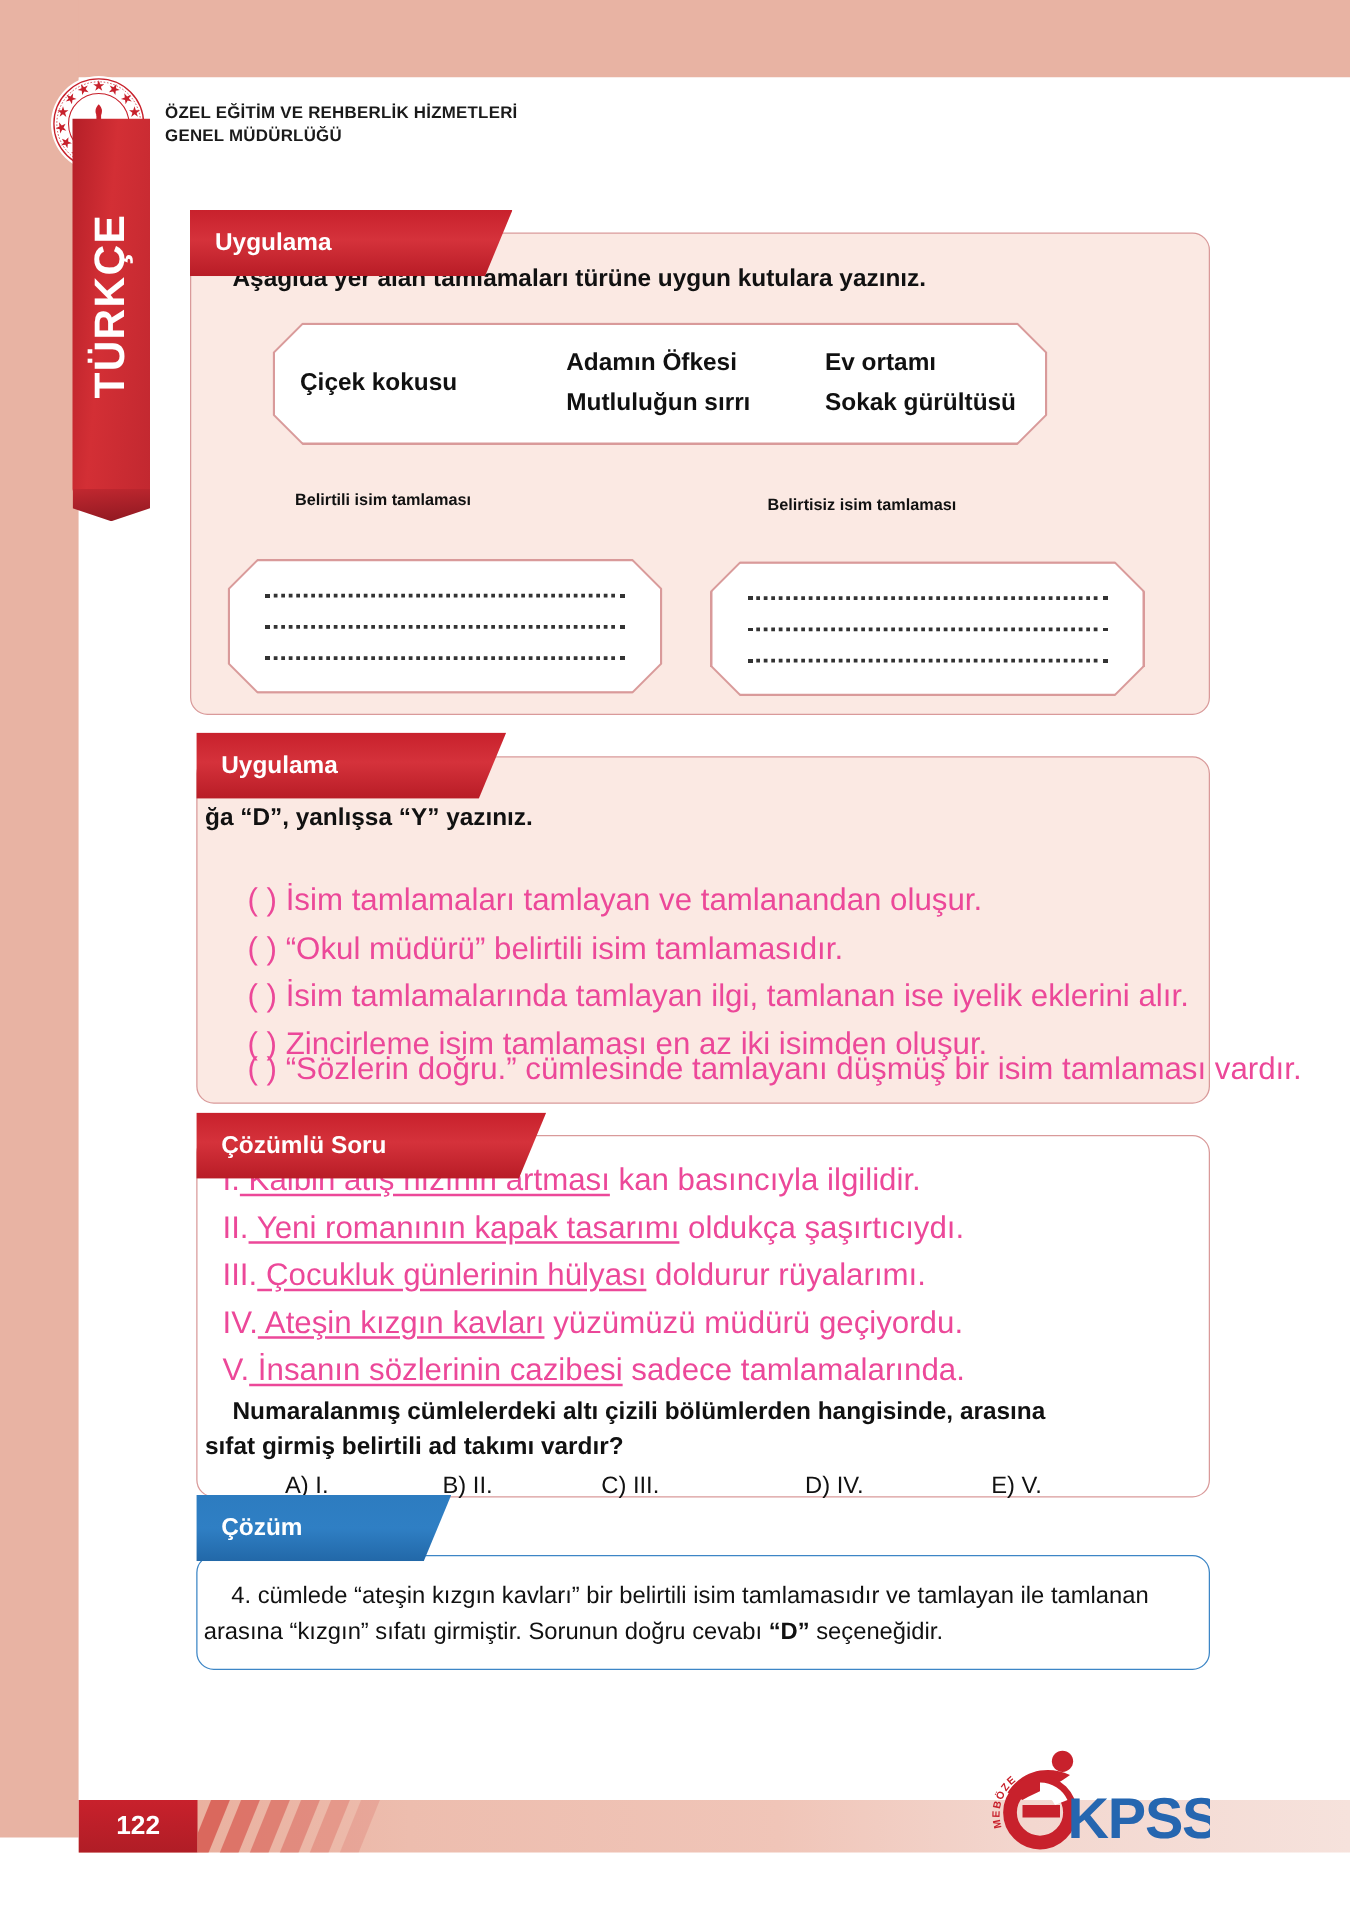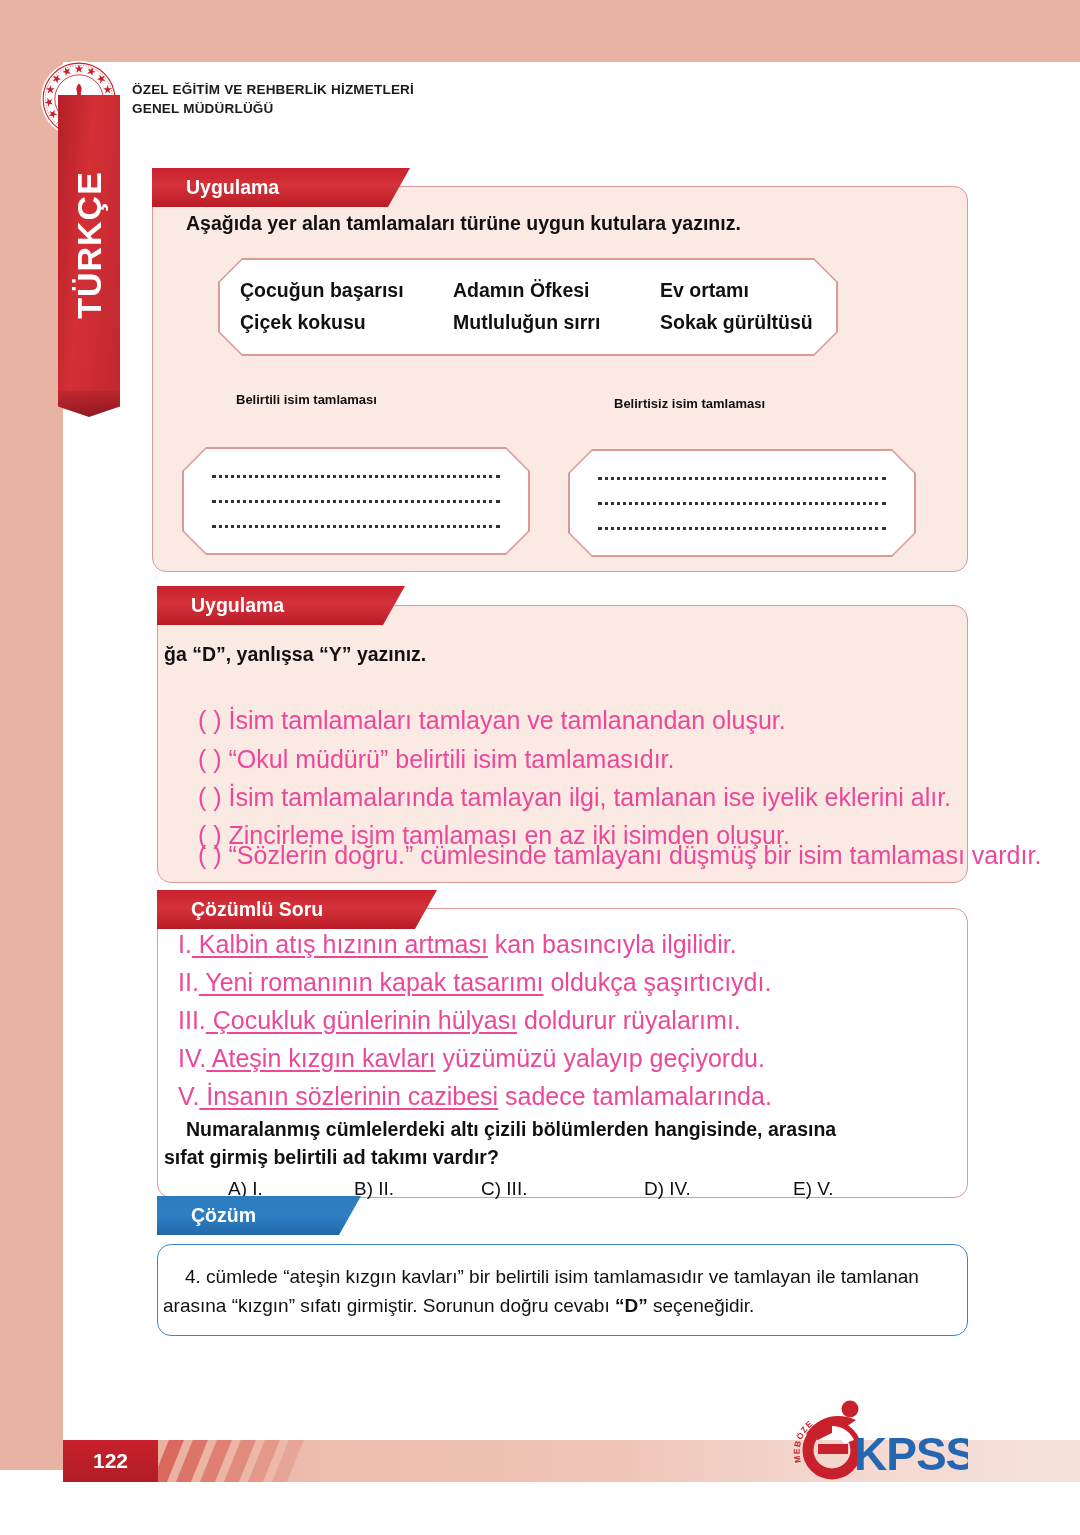--- a/index.html
+++ b/index.html
@@ -96,24 +96,24 @@
     border: 1.6px solid #d99a9a;
     border-radius: 14px;
   }
   .box.pink { background: #fbe9e3; }
   .box.white-bg { background: #ffffff; }
   .box.blue { border-color: #3d86c6; }
 
   
   .banner {
     position: absolute;
-    height: 39px;
+    height: 53px;
     display: flex;
     align-items: center;
-    padding-left: 34px;
+    padding-left: 20px;
     color: #ffffff;
     font-size: 19.5px;
     font-weight: bold;
     z-index: 5;
   }
   .banner.red {
     background: linear-gradient(180deg, #c8212c 0%, #d5323b 45%, #b81c26 100%);
     clip-path: polygon(0 0, 100% 0, calc(100% - 22px) 100%, 0 100%);
     box-shadow: 0 3px 4px rgba(0,0,0,0.13);
   }
@@ -301,21 +301,20 @@
 <div class="banner red" style="left:152px; top:168px; width:258px;">
   <span>Uygulama</span>
 </div>
 
 <div class="instr" style="left:186px; top:209px; width:760px;">Aşağıda yer alan tamlamaları türüne uygun kutulara yazınız.</div>
 
 <div class="octagon" style="left:218px; top:258px; width:620px; height:98px;">
   <div class="octagon-inner"></div>
   <div class="wordbank-grid">
     <div class="wb-col c1">
-      <div>Çocuğun başarısı</div>
       <div>Çiçek kokusu</div>
     </div>
     <div class="wb-col c2">
       <div>Adamın Öfkesi</div>
       <div>Mutluluğun sırrı</div>
     </div>
     <div class="wb-col c3">
       <div>Ev ortamı</div>
       <div>Sokak gürültüsü</div>
     </div>
@@ -368,21 +367,21 @@
 <div class="stmt" style="left:178px; top:928px;">
   <span>I.</span><span class="u"> Kalbin atış hızının artması</span><span> kan basıncıyla ilgilidir.</span>
 </div>
 <div class="stmt" style="left:178px; top:966px;">
   <span>II.</span><span class="u"> Yeni romanının kapak tasarımı</span><span> oldukça şaşırtıcıydı.</span>
 </div>
 <div class="stmt" style="left:178px; top:1004px;">
   <span>III.</span><span class="u"> Çocukluk günlerinin hülyası</span><span> doldurur rüyalarımı.</span>
 </div>
 <div class="stmt" style="left:178px; top:1042px;">
-  <span>IV.</span><span class="u"> Ateşin kızgın kavları</span><span> yüzümüzü yalayıp geçiyordu.</span>
+  <span>IV.</span><span class="u"> Ateşin kızgın kavları</span><span> yüzümüzü müdürü geçiyordu.</span>
 </div>
 <div class="stmt" style="left:178px; top:1080px;">
   <span>V.</span><span class="u"> İnsanın sözlerinin cazibesi</span><span> sadece tamlamalarında.</span>
 </div>
 
 <div class="instr" style="left:164px; top:1115px; width:800px;">
   <div style="text-indent:22px;">Numaralanmış cümlelerdeki altı çizili bölümlerden hangisinde, arasına</div>
   <div>sıfat girmiş belirtili ad takımı vardır?</div>
 </div>
 

